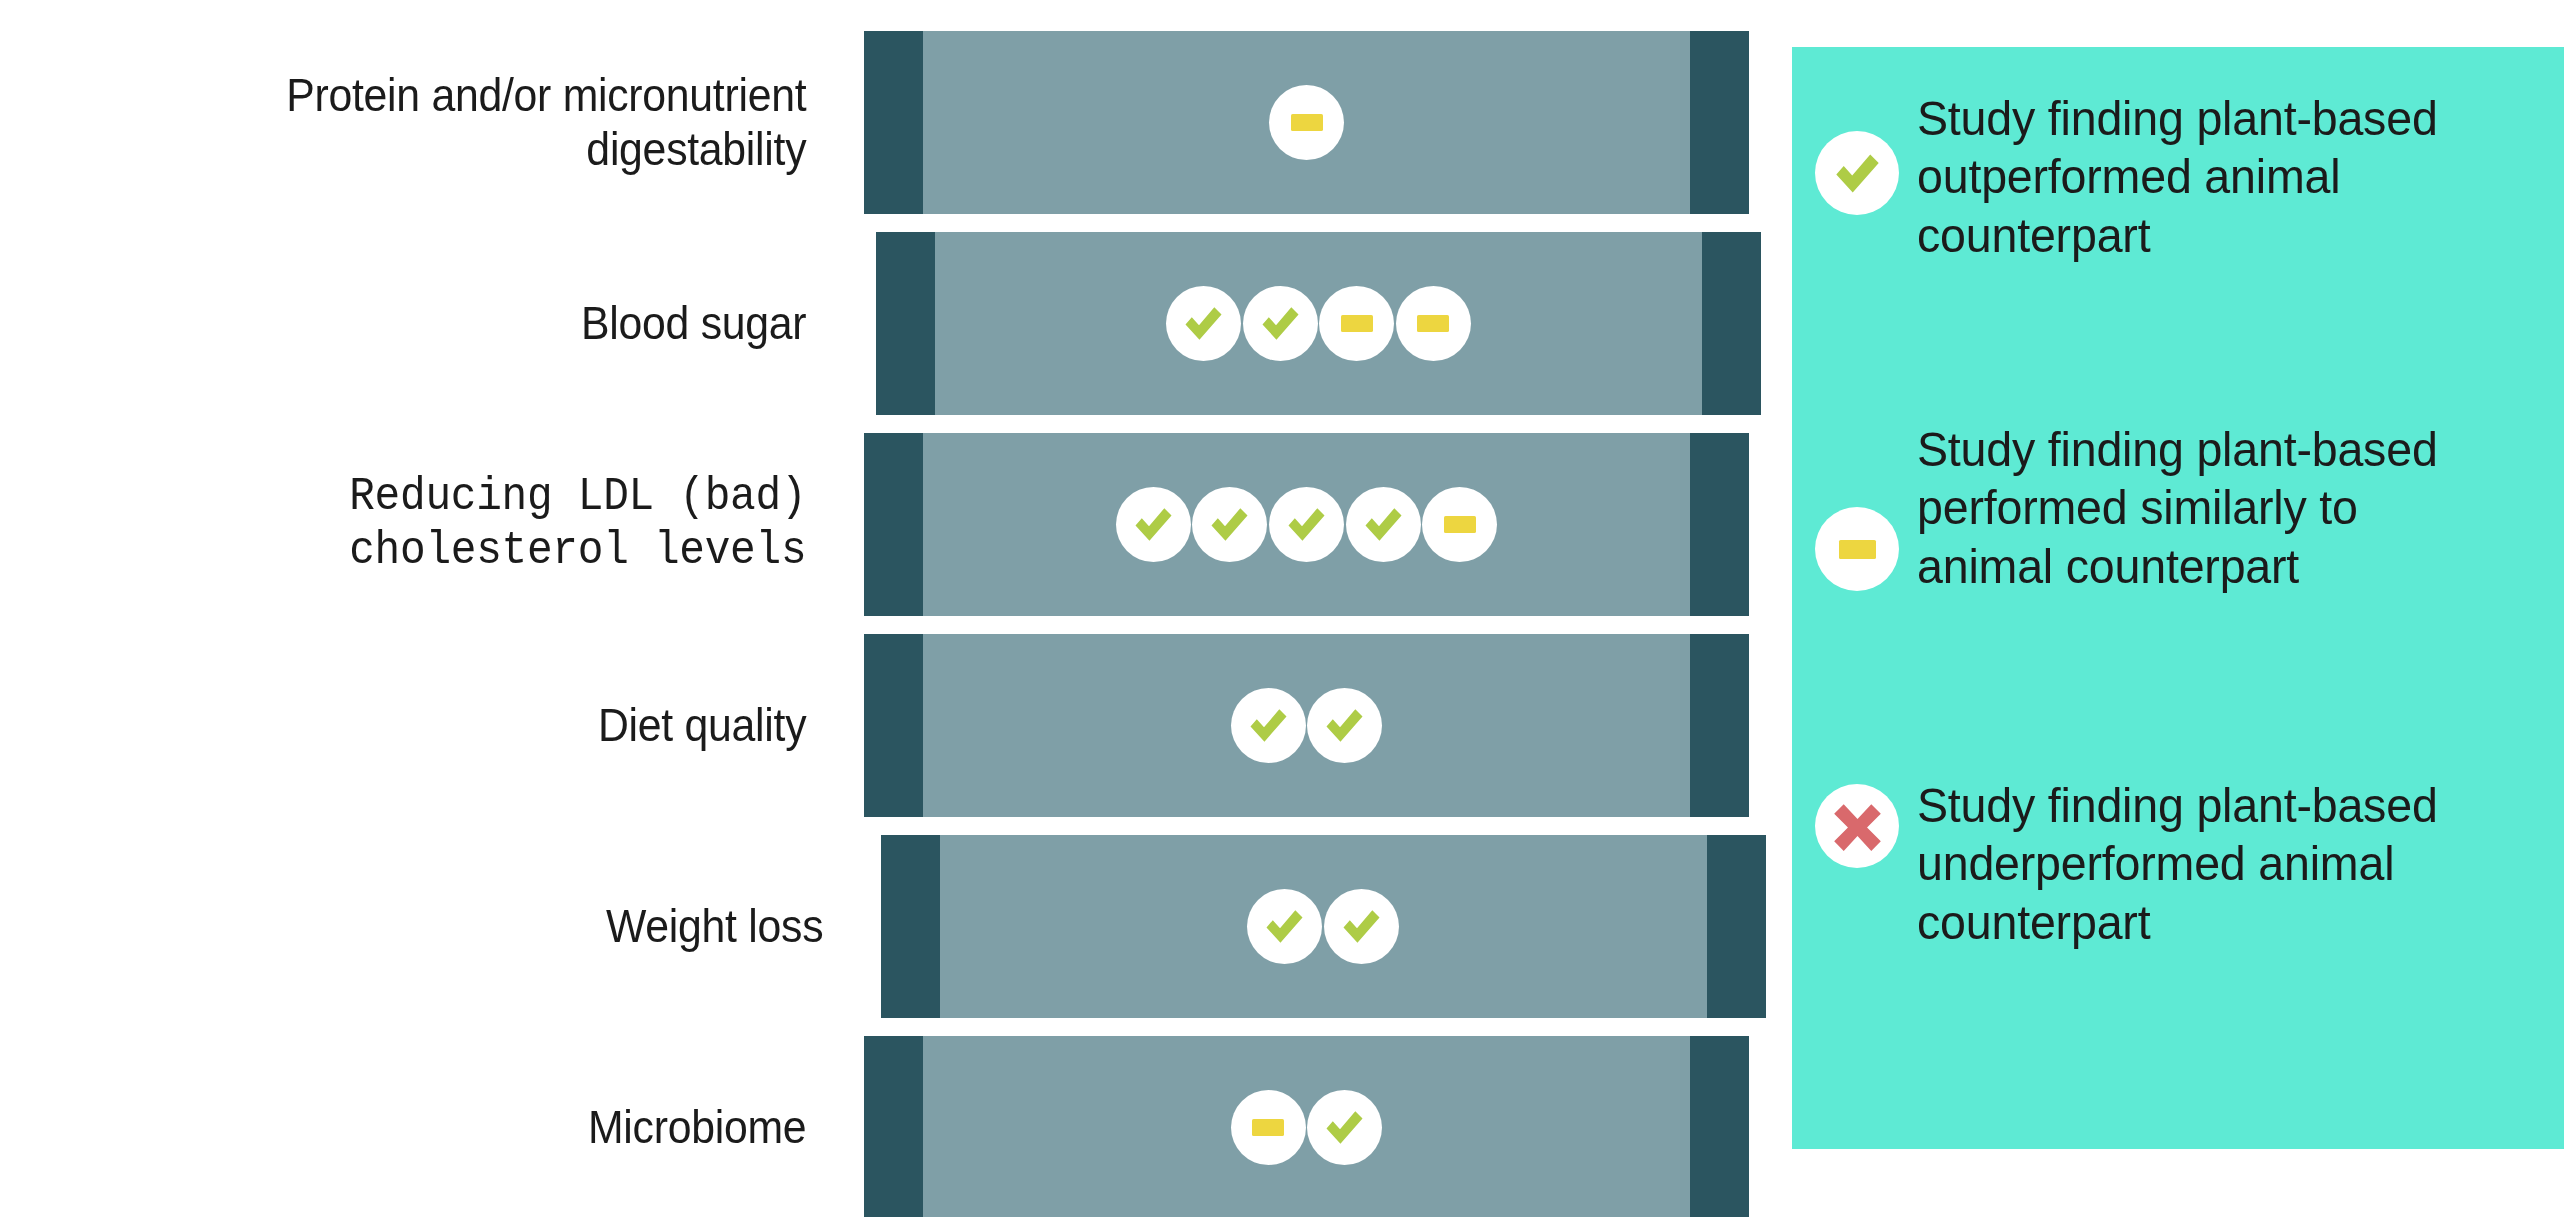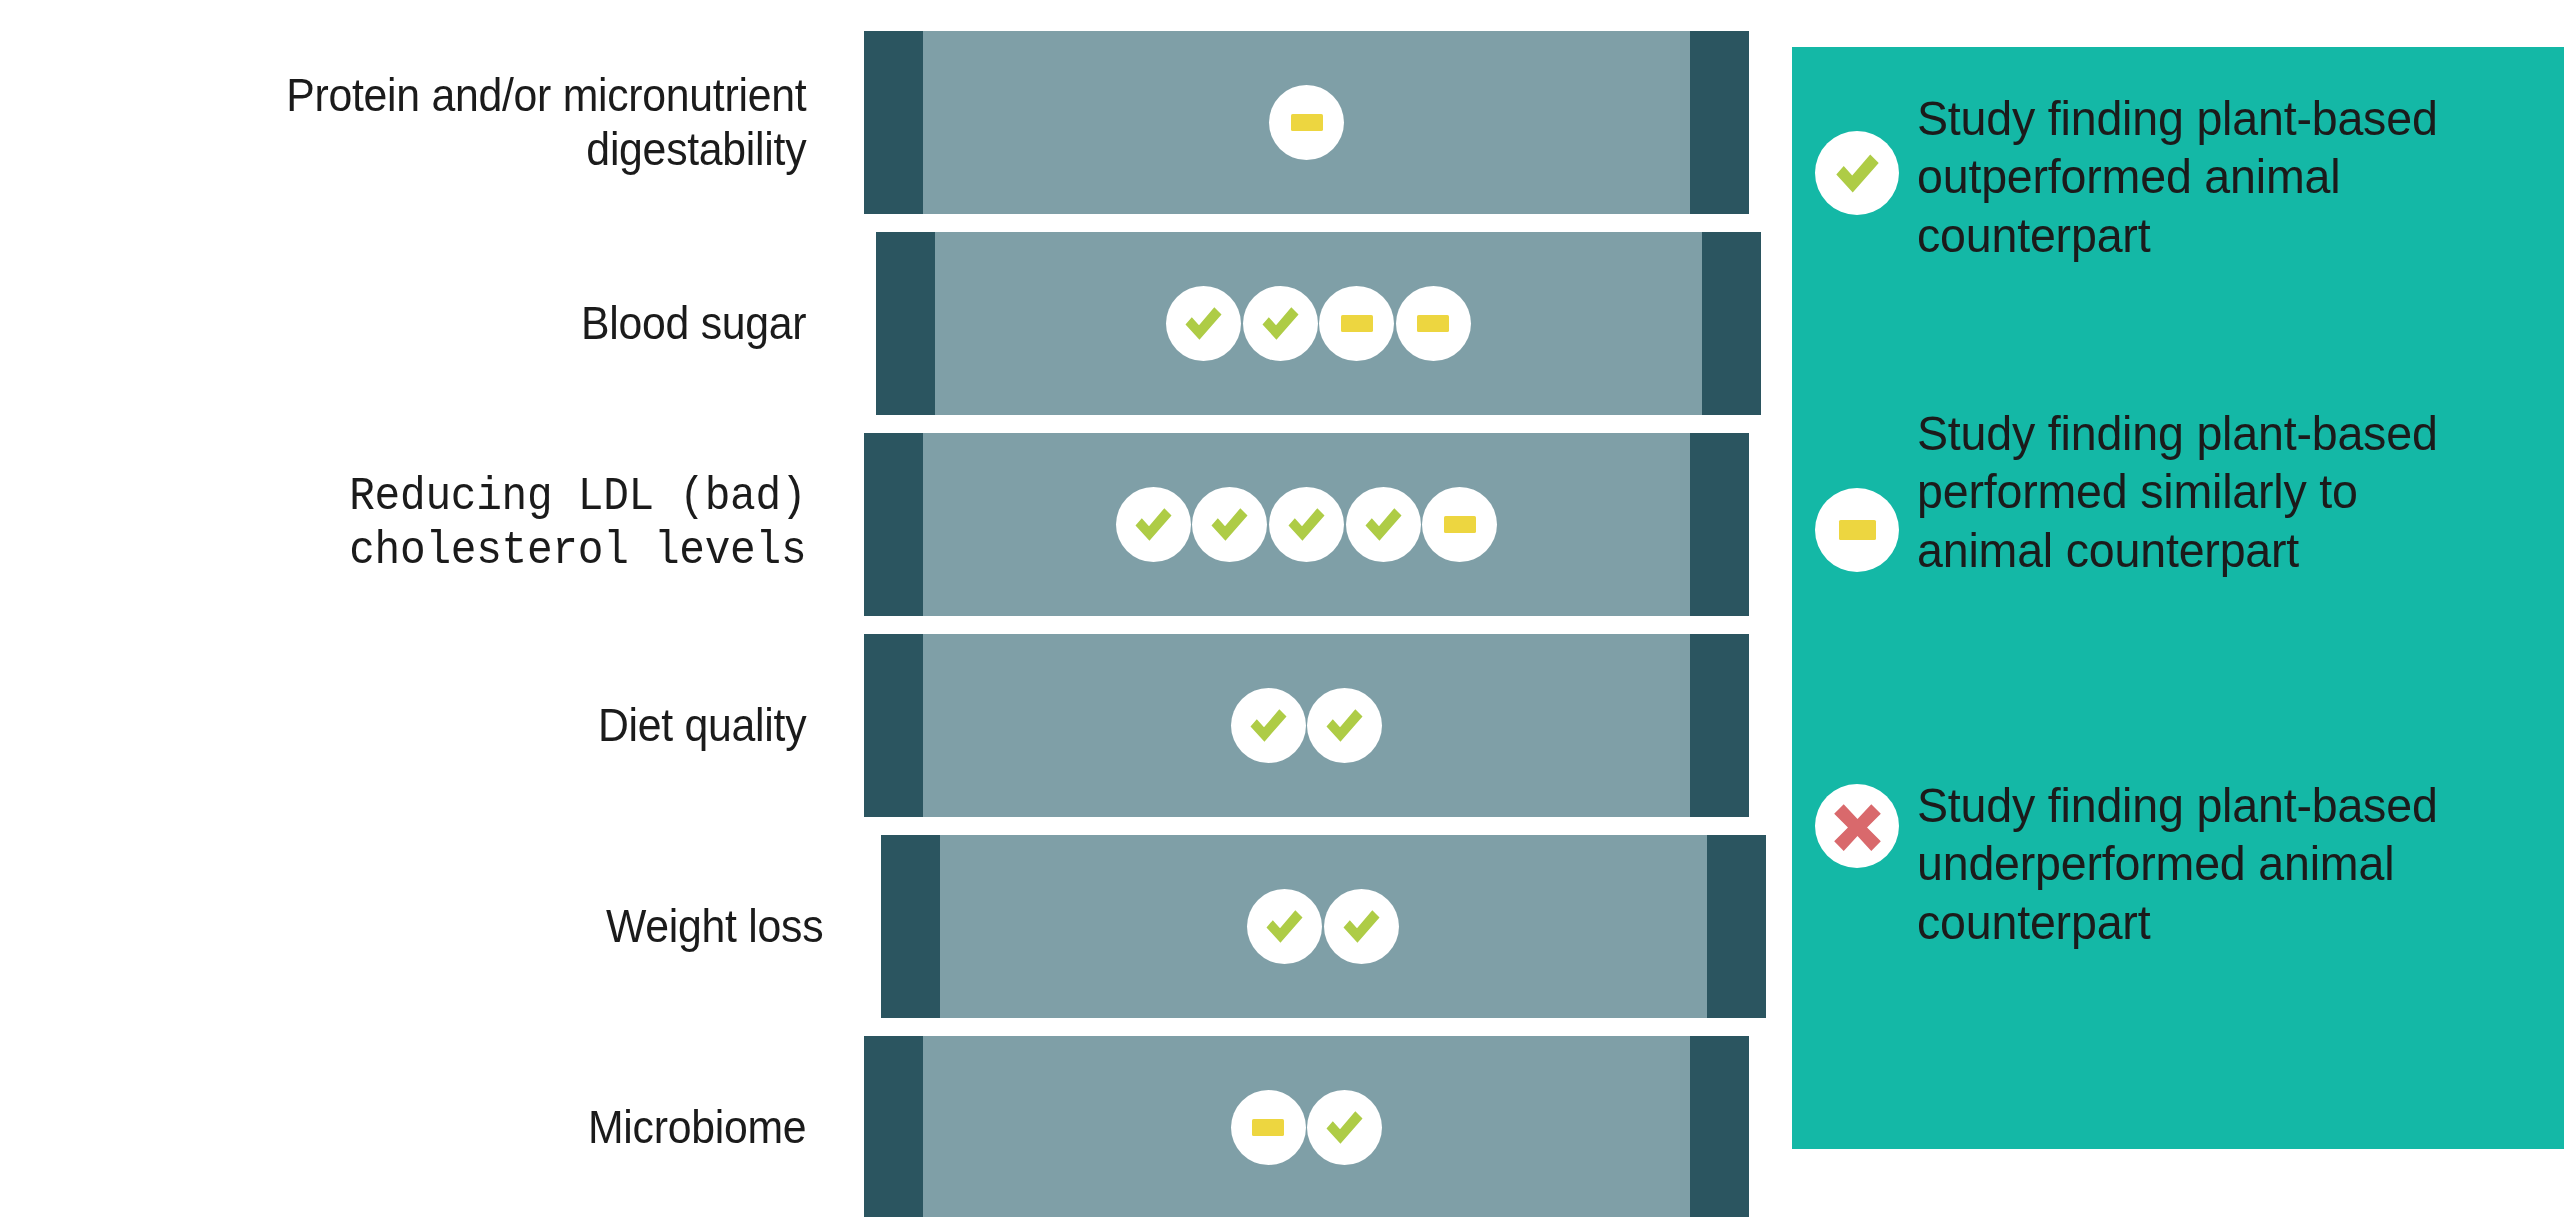--- a/index.html
+++ b/index.html
@@ -82,33 +82,33 @@
     width:32px;height:17px;
     background:#edd640;
     border-radius:1.6px;
   }
 
   
   .legend{
     position:absolute;
     left:1792px;top:47px;
     width:772px;height:1102px;
-    background:#14b8a6;
+    background:#5eead4;
     box-sizing:border-box;
     padding:27.5px 32px 27.5px 23px;
   }
   .legend-item{
     display:flex;
     align-items:flex-start;
     position:absolute;
     left:23px;
     width:721px;
   }
   .legend-item:nth-of-type(1){top:42px;}
-  .legend-item:nth-of-type(2){top:357px;}
+  .legend-item:nth-of-type(2){top:373px;align-items:center;}
   .legend-item:nth-of-type(3){top:729px;}
   .legend-marker{
     width:84px;height:84px;
     border-radius:50%;
     background:#ffffff;
     flex:0 0 84px;
     display:flex;
     align-items:center;
     justify-content:center;
     margin-right:18px;

